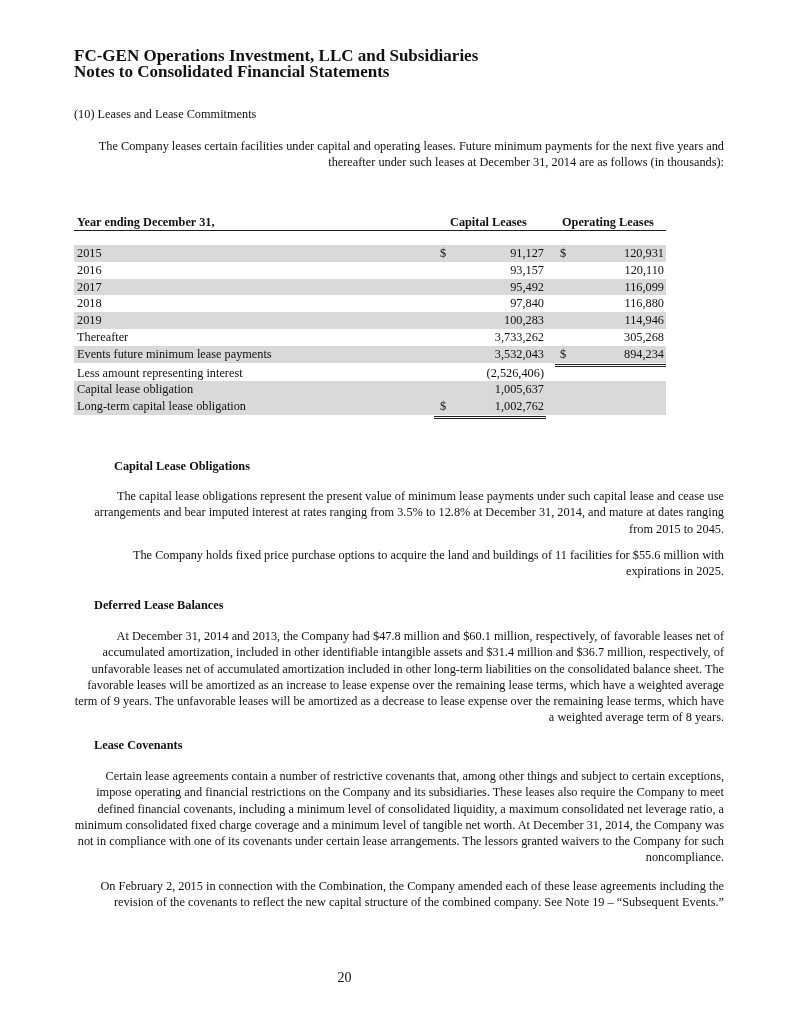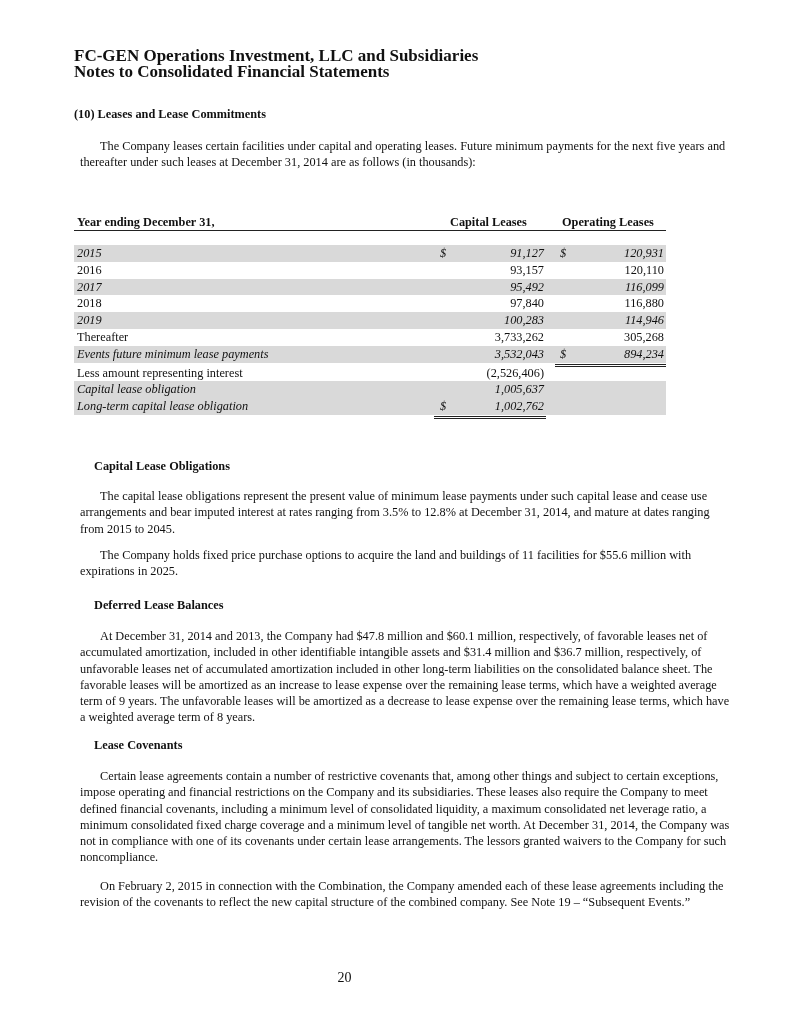--- a/index.html
+++ b/index.html
@@ -2,30 +2,30 @@
 <html><head>
 <meta charset="utf-8">
 <style>
   html, body { margin: 0; padding: 0; background: #ffffff; }
   body {
     width: 799px; height: 1034px; position: relative; overflow: hidden;
     font-family: "Liberation Serif", "DejaVu Serif", serif;
     color: #111; font-size: 12.3px; line-height: 16.3px;
   }
   .hdr { position: absolute; left: 74px; top: 48px; font-weight: bold; font-size: 17px; line-height: 16px; }
-  .section-title { position: absolute; left: 74px; top: 106px; font-weight: bold; }
-  .para { position: absolute; left: 80px; width: 650px; text-align: left; }
+  .section-title { position: absolute; left: 74px; top: 106px; font-weight: normal; }
+  .para { position: absolute; left: 74px; width: 650px; text-align: right; }
   .para .indent { display: inline-block; width: 20px; }
   .subhead { position: absolute; left: 94px; font-weight: bold; }
 
   .tbl { position: absolute; left: 74px; top: 213px; width: 592px; }
   .tbl .head { position: relative; height: 17px; border-bottom: 1.5px solid #222; font-weight: bold; }
   .tbl .head span { position: absolute; top: 1px; }
   .row { position: relative; height: 16.8px; }
-  .row.shade { background: #d9d9d9; font-style: italic; }
+  .row.shade { background: #d9d9d9; }
   .row .lbl { position: absolute; left: 3px; top: 0px; }
   .row .c1d { position: absolute; left: 366px; top: 0px; }
   .row .c1 { position: absolute; right: 122px; top: 0px; text-align: right; }
   .row .c2d { position: absolute; left: 486px; top: 0px; }
   .row .c2 { position: absolute; right: 2px; top: 0px; text-align: right; }
   .ul1 { position: absolute; left: 360px; width: 112px; bottom: -1px; border-bottom: 1.2px solid #222; }
   .ul2 { position: absolute; left: 481px; width: 111px; bottom: -1px; border-bottom: 1.2px solid #222; }
   .dbl1 { position: absolute; left: 360px; width: 112px; bottom: -4px; border-top: 1.2px solid #222; border-bottom: 1.2px solid #222; height: 1px; }
   .dbl2 { position: absolute; left: 481px; width: 111px; bottom: -4px; border-top: 1.2px solid #222; border-bottom: 1.2px solid #222; height: 1px; }
   .pagenum { position: absolute; left: 0; width: 689px; top: 970px; text-align: center; font-size: 14px; }
@@ -102,21 +102,21 @@
       </div>
       <div class="row shade">
         <span class="lbl">Long-term capital lease obligation</span>
         <span class="c1">1,002,762</span>
         <span class="c1d">$</span>
         <div class="dbl1"></div>
       </div>
     </div>
 </div>
 
-<div class="subhead" style="top:458px;">Capital Lease Obligations</div>
+<div class="subhead" style="top:458px;margin-left:20px;">Capital Lease Obligations</div>
 <div class="para" style="top:488px;"><span class="indent"></span><span>The capital lease obligations represent the present value of minimum lease payments under such capital lease and cease use arrangements and bear imputed interest at rates ranging from 3.5% to 12.8% at December 31, 2014, and mature at dates ranging from 2015 to 2045.</span></div>
 <div class="para" style="top:547px;"><span class="indent"></span><span>The Company holds fixed price purchase options to acquire the land and buildings of 11 facilities for $55.6 million with expirations in 2025.</span></div>
 
 <div class="subhead" style="top:597px;">Deferred Lease Balances</div>
 <div class="para" style="top:628px;"><span class="indent"></span><span>At December 31, 2014 and 2013, the Company had $47.8 million and $60.1 million, respectively, of favorable leases net of accumulated amortization, included in other identifiable intangible assets and $31.4 million and $36.7 million, respectively, of unfavorable leases net of accumulated amortization included in other long-term liabilities on the consolidated balance sheet.  The favorable leases will be amortized as an increase to lease expense over the remaining lease terms, which have a weighted average term of 9 years.  The unfavorable leases will be amortized as a decrease to lease expense over the remaining lease terms, which have a weighted average term of 8 years.</span></div>
 
 <div class="subhead" style="top:737px;">Lease Covenants</div>
 <div class="para" style="top:768px;"><span class="indent"></span><span>Certain lease agreements contain a number of restrictive covenants that, among other things and subject to certain exceptions, impose operating and financial restrictions on the Company and its subsidiaries.  These leases also require the Company to meet defined financial covenants, including a minimum level of consolidated liquidity, a maximum consolidated net leverage ratio, a minimum consolidated fixed charge coverage and a minimum level of tangible net worth.  At December 31, 2014, the Company was not in compliance with one of its covenants under certain lease arrangements.  The lessors granted waivers to the Company for such noncompliance.</span></div>
 <div class="para" style="top:878px;"><span class="indent"></span><span>On February 2, 2015 in connection with the Combination, the Company amended each of these lease agreements including the revision of the covenants to reflect the new capital structure of the combined company.  See Note 19 – “Subsequent Events.”</span></div>
 

